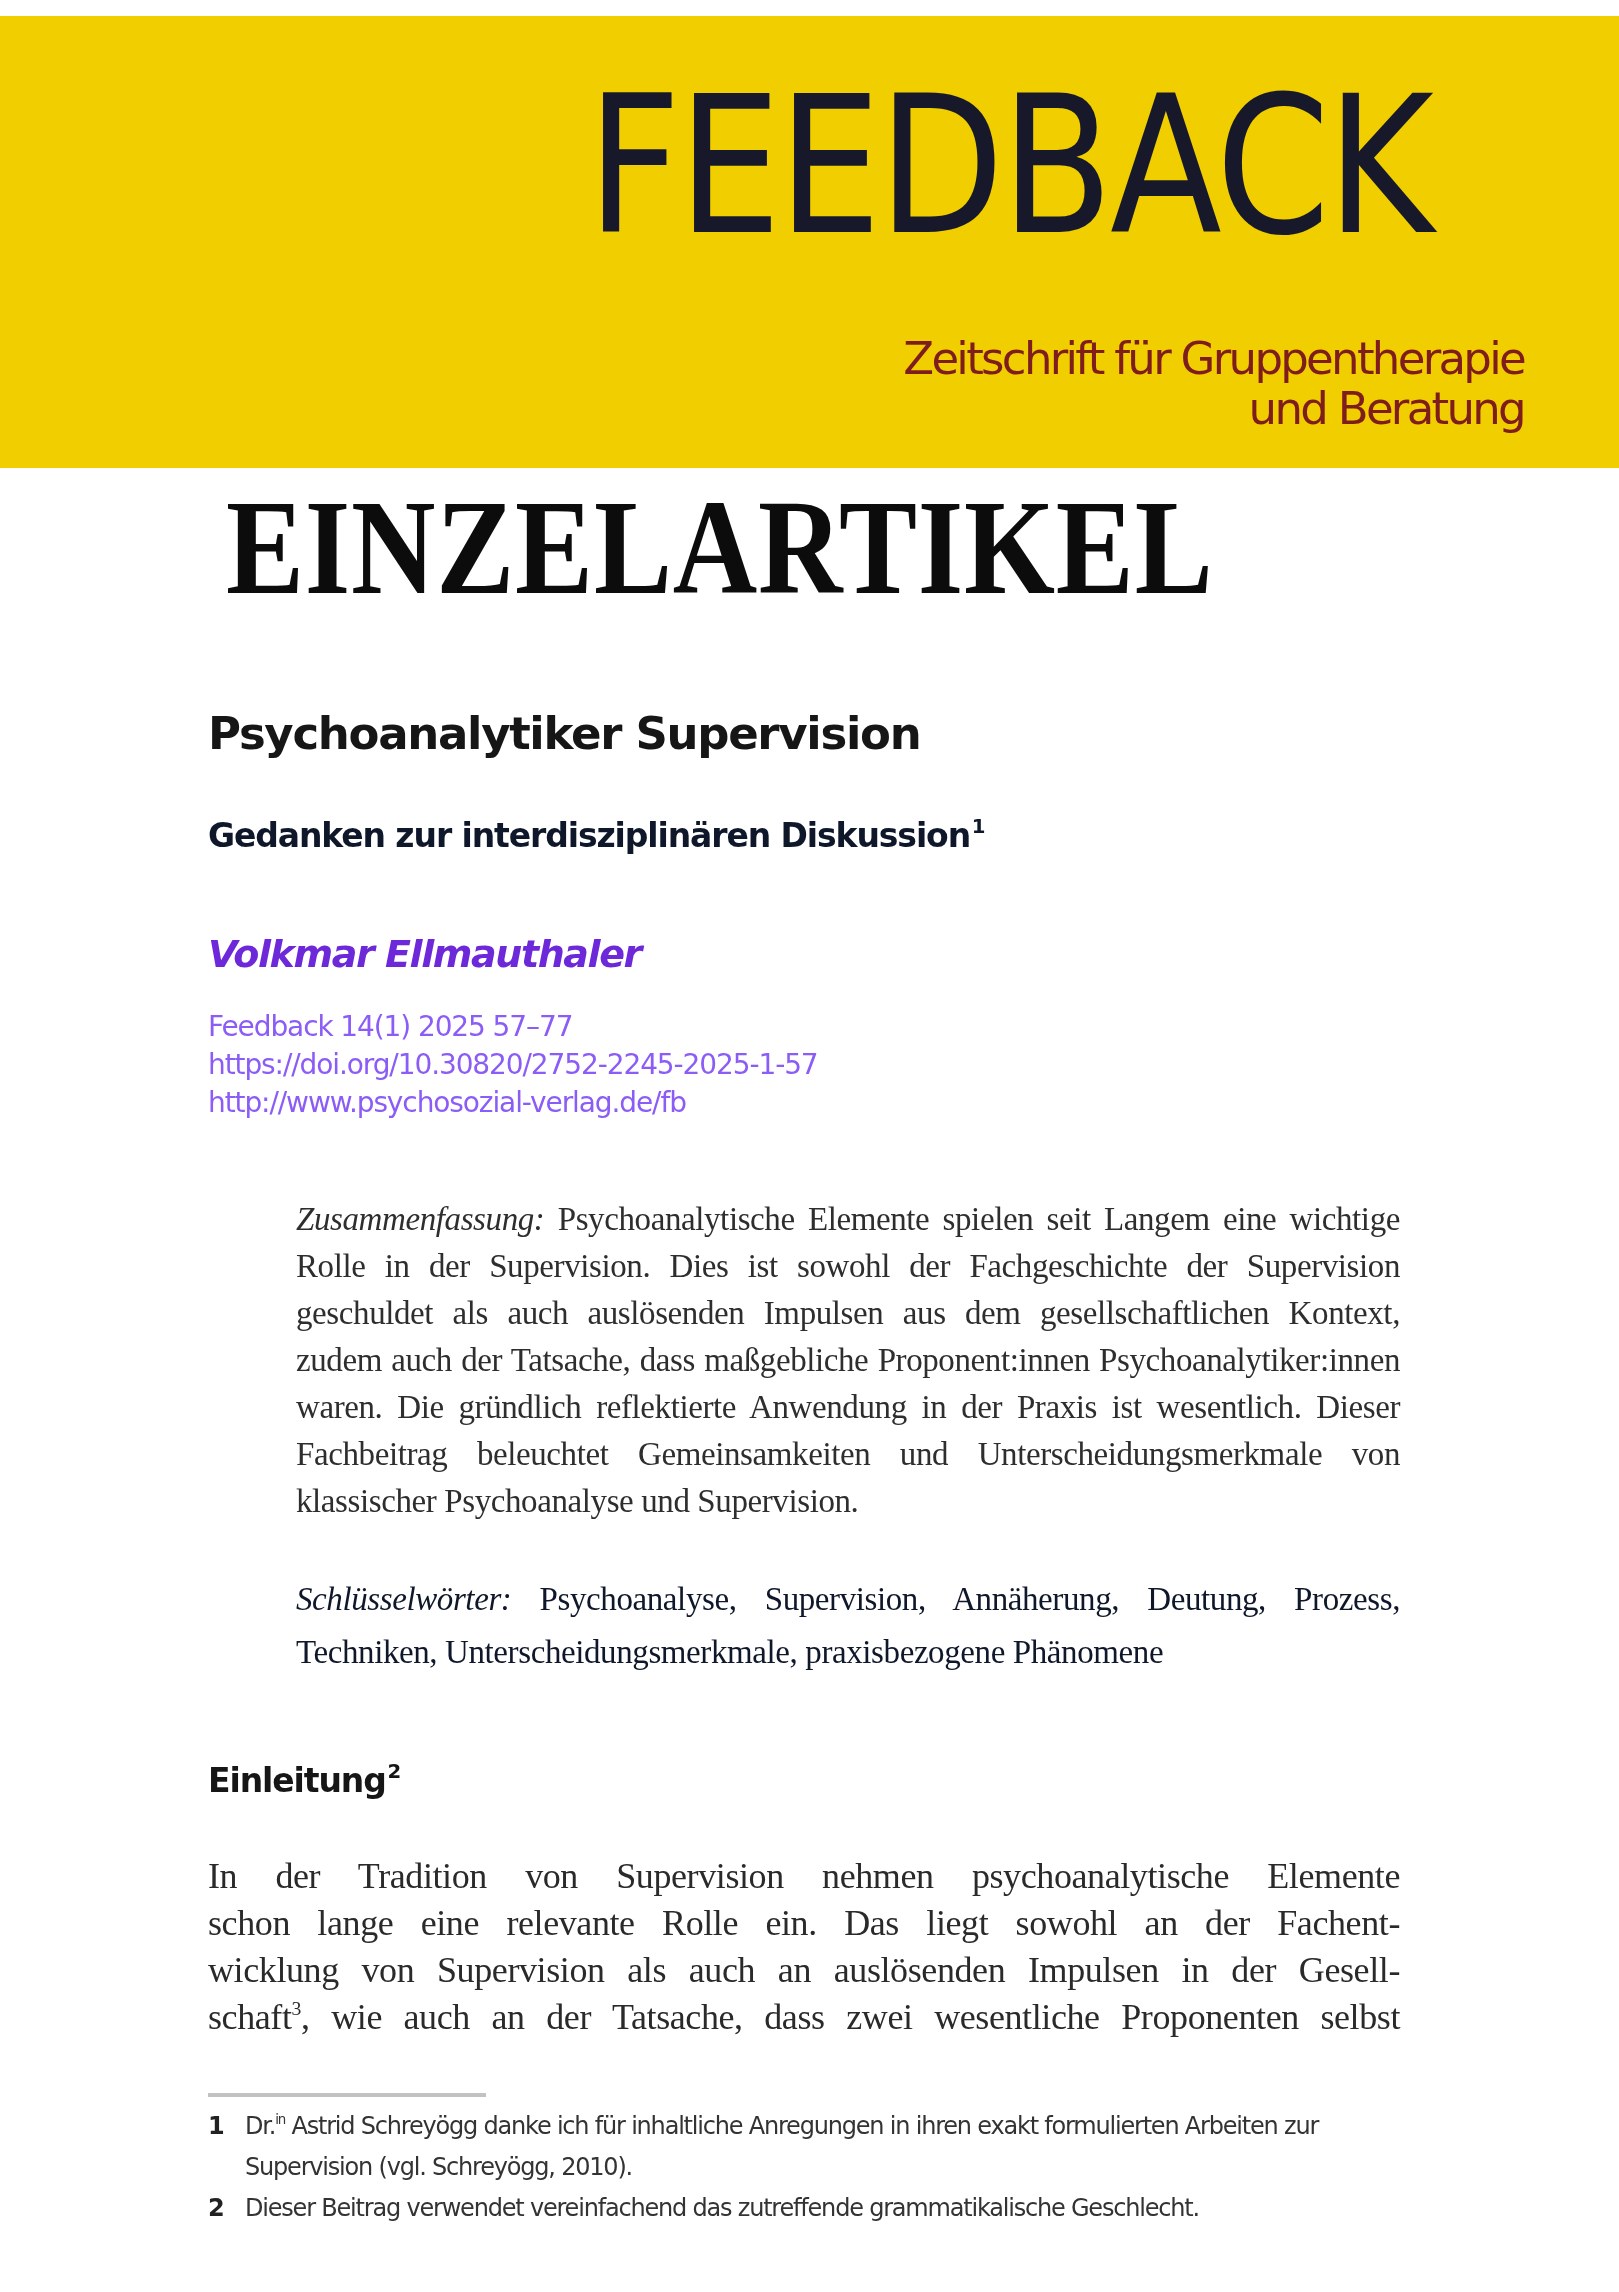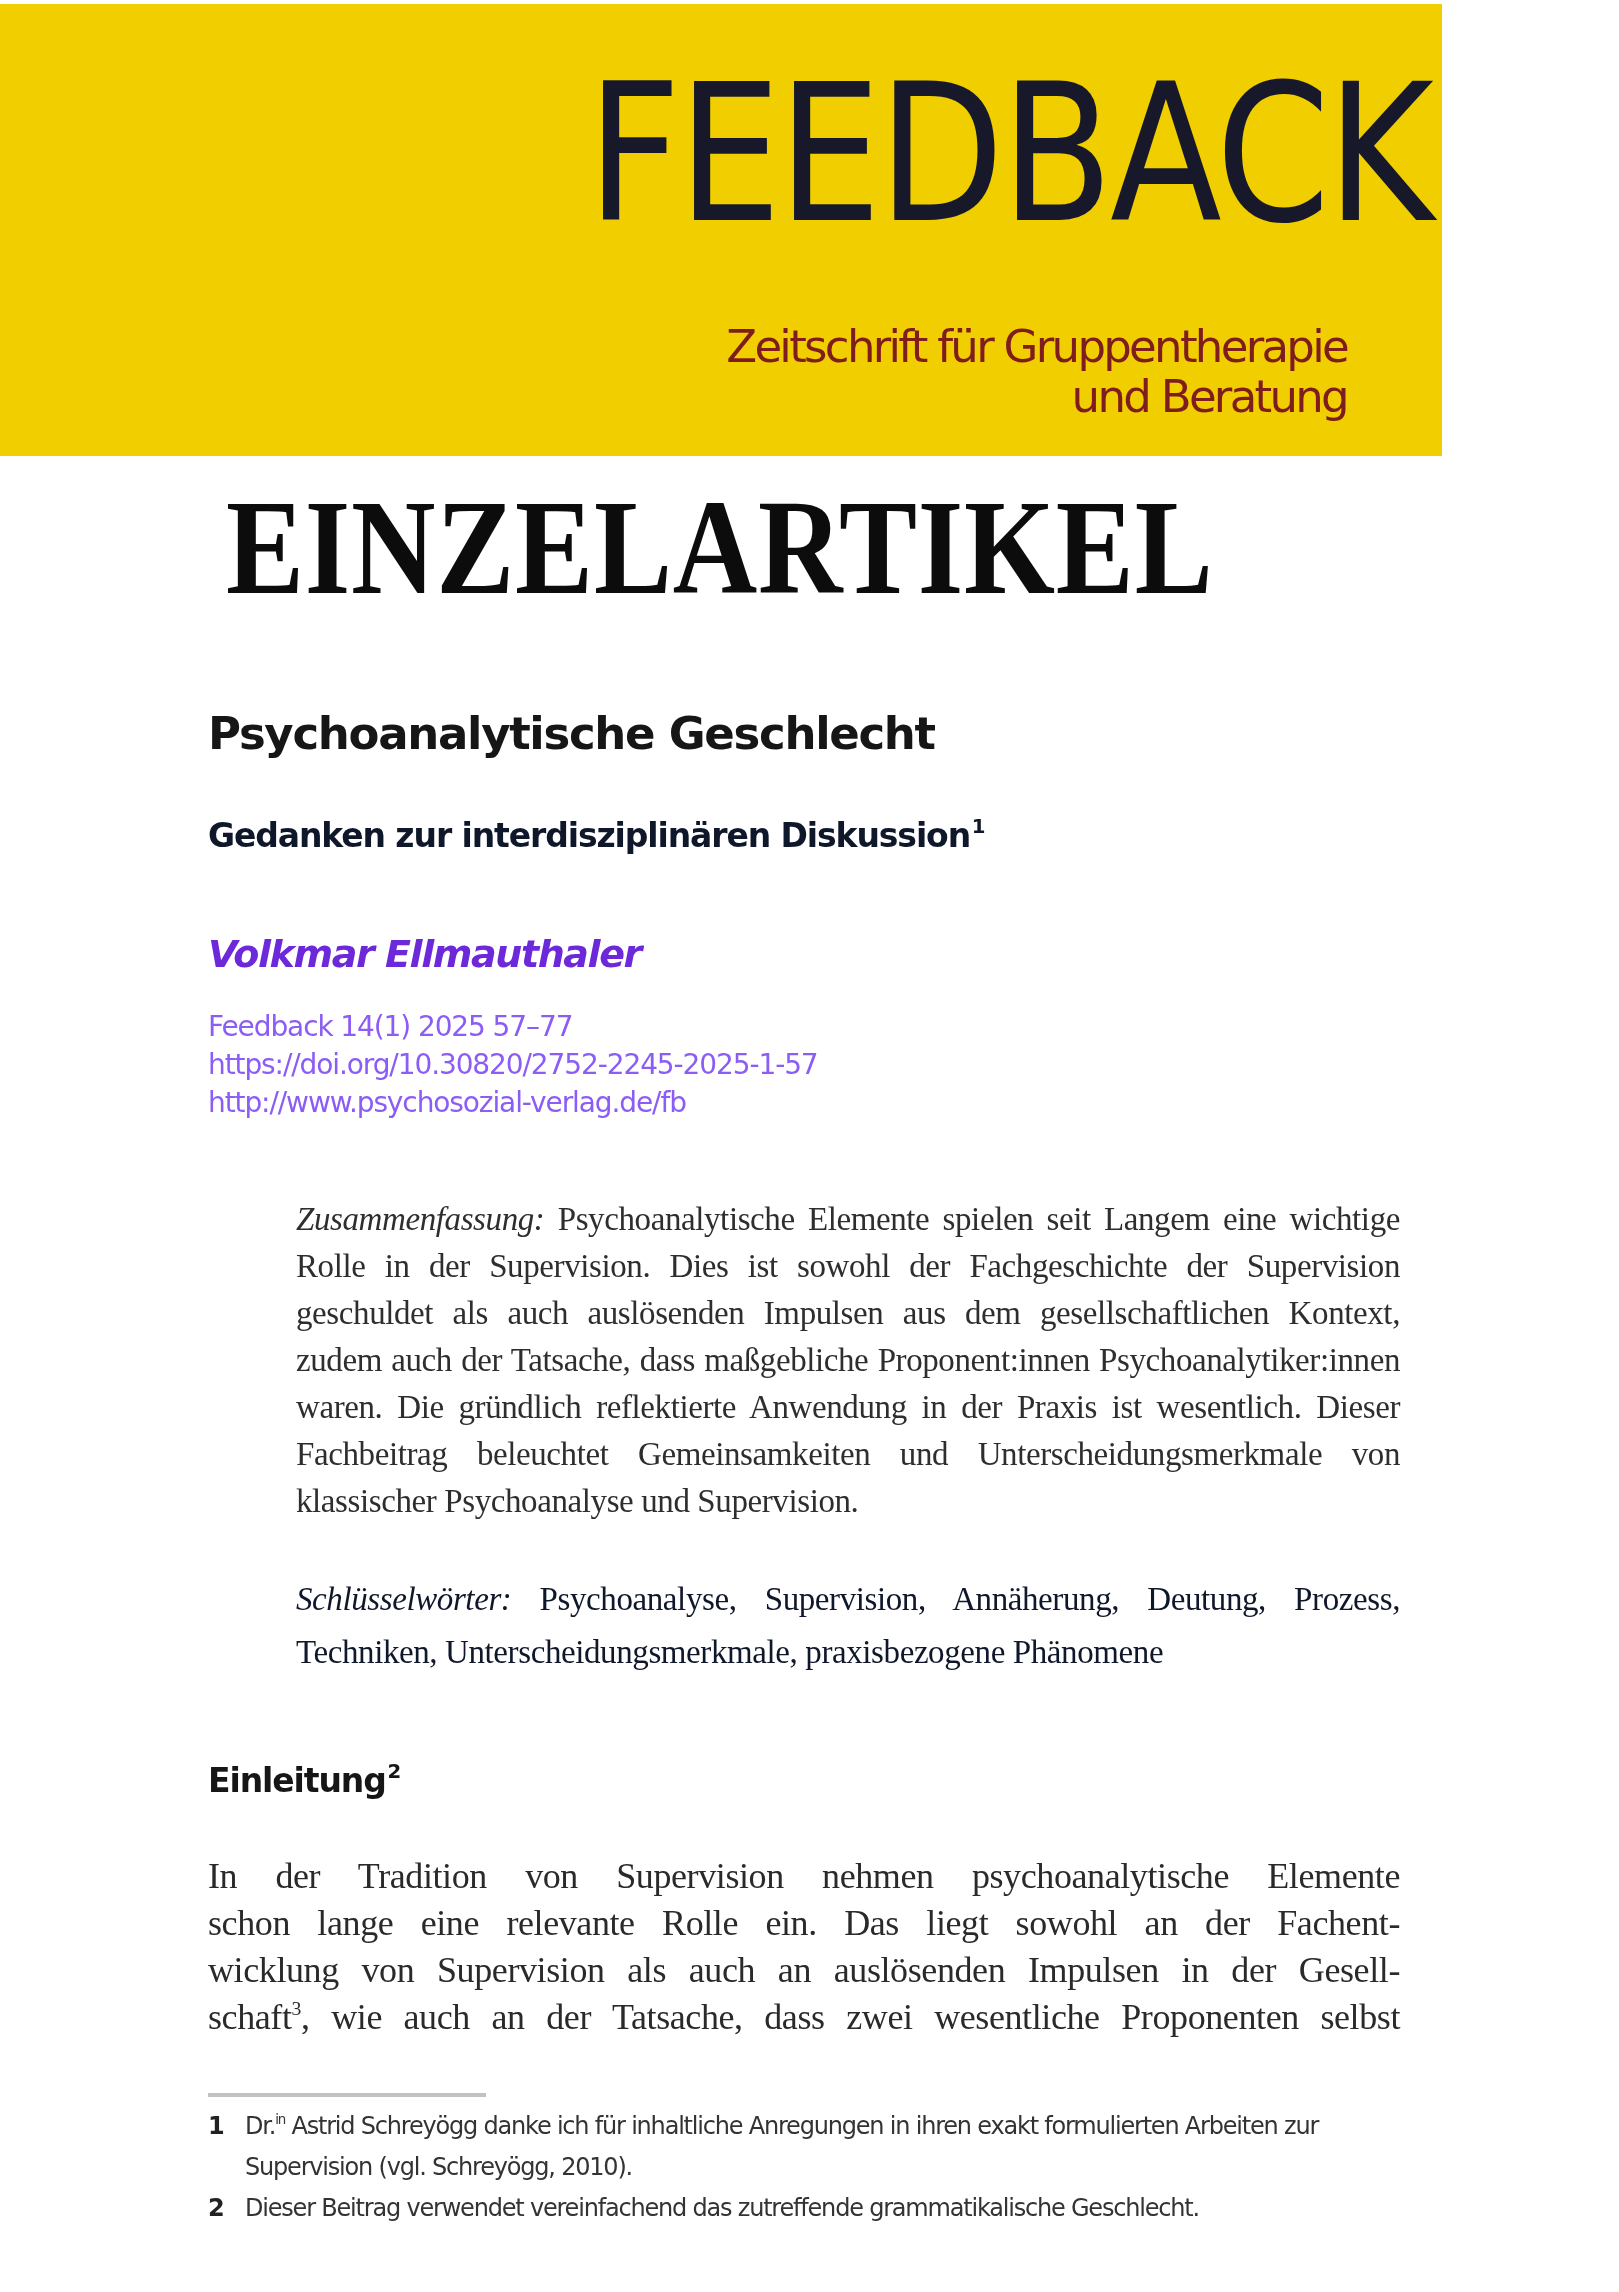--- a/index.html
+++ b/index.html
@@ -12,22 +12,22 @@
       height: 2293px;
       position: relative;
       overflow: hidden;
       font-family: "DejaVu Sans", sans-serif;
       color: #1a1a1a;
     }
 
     
     .masthead {
       position: absolute;
-      left: 0; top: 4px;
-      width: 1442px; height: 452px;
+      left: 0; top: 16px;
+      width: 1619px; height: 452px;
       background: #F0CE00;
       text-decoration: underline;
     }
     .brand {
       position: absolute;
       left: 587px; top: 56px;
       width: 949px;
       font-family: "DejaVu Sans", sans-serif;
       font-weight: normal;
       font-size: 190px;
@@ -215,21 +215,21 @@
 <header class="masthead">
   <div class="brand">FEEDBACK</div>
   <div class="brand-sub">
     <span>Zeitschrift für Gruppentherapie</span>
     <span>und Beratung</span>
   </div>
 </header>
 
 <div class="kicker">EINZELARTIKEL</div>
 
-<h1 class="title" style="margin:0">Psychoanalytische Geschlecht</h1>
+<h1 class="title" style="margin:0">Psychoanalytiker Supervision</h1>
 
 <div class="subtitle"><span>Gedanken zur interdisziplinären Diskussion</span><sup>1</sup></div>
 
 <div class="author">Volkmar Ellmauthaler</div>
 
 <div class="meta">
   <div>Feedback 14(1) 2025 57–77</div>
   <div>https://doi.org/10.30820/2752-2245-2025-1-57</div>
   <div>http://www.psychosozial-verlag.de/fb</div>
 </div>

